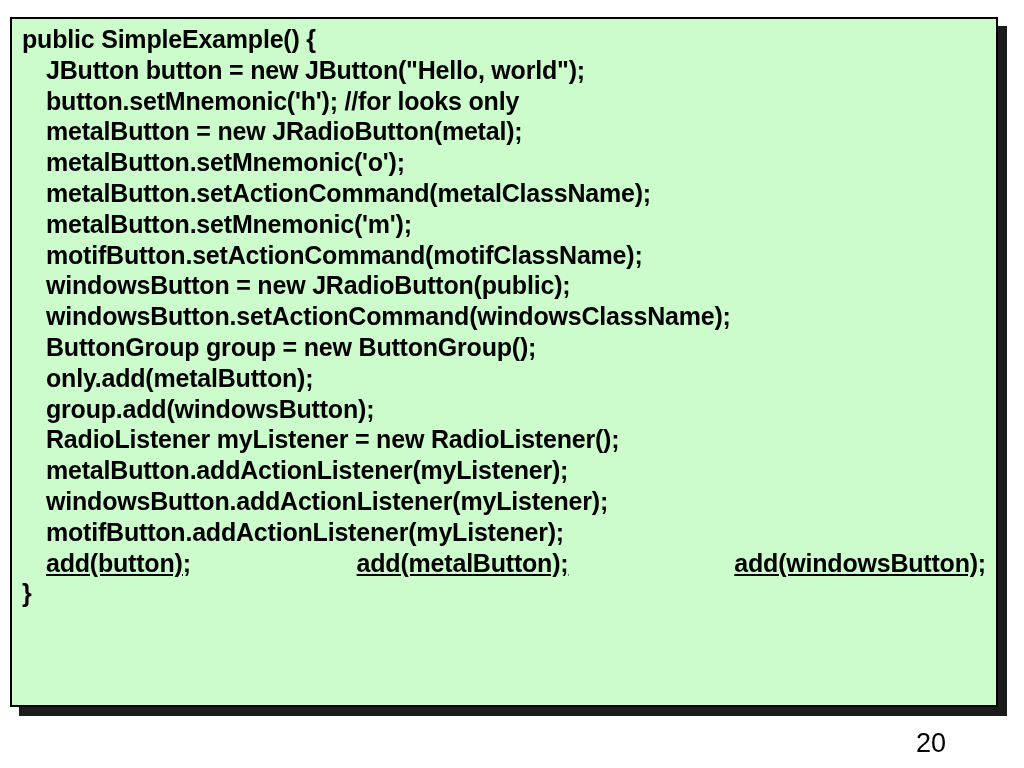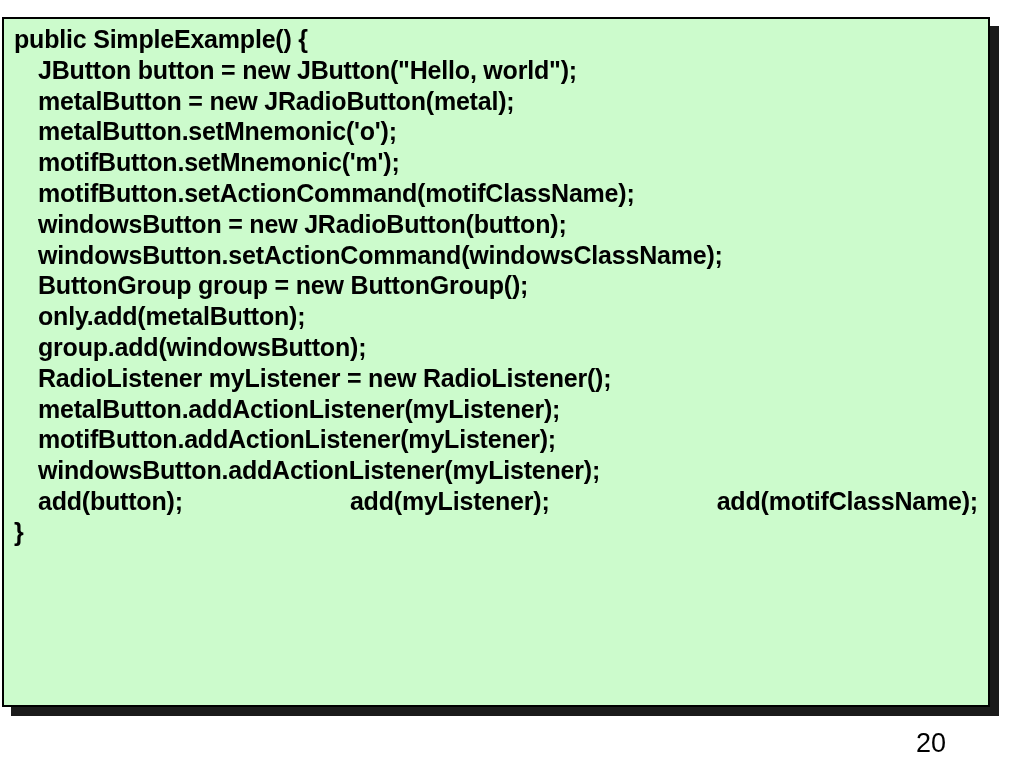--- a/index.html
+++ b/index.html
@@ -13,21 +13,21 @@
   }
   .slide {
     position: absolute;
     left: 0; top: 0;
     width: 1024px;
     height: 768px;
     background: #ffffff;
   }
   .code-box {
     position: absolute;
-    left: 2px;
+    left: 10px;
     top: 17px;
     width: 988px;
     height: 690px;
     box-sizing: border-box;
     border: 2px solid #000000;
     padding: 5px 10px 0 10px;
     overflow: hidden;
   }
   .code-line {
     font-weight: bold;
@@ -37,55 +37,58 @@
     letter-spacing: -0.2px;
     color: inherit;
   }
   .code-line.indent {
     padding-left: 24px;
   }
   .code-line.justified {
     display: flex;
     justify-content: space-between;
     white-space: nowrap;
+    text-decoration: underline;
   }
   .page-number {
     position: absolute;
     left: 916px;
     top: 728px;
     width: 60px;
     text-align: left;
     font-size: 27px;
     line-height: 30px;
     color: #000000;
   }
 </style>
 </head>
 <body>
 
 <div class="slide" style="background: rgb(255, 255, 255);">
   <div class="code-box" id="codeBox" style="background: rgb(204, 251, 204); border-color: rgb(0, 0, 0); color: rgb(0, 0, 0); box-shadow: rgb(27, 27, 27) 9px 9px 0px 0px;">
     <div id="codeLines">
         <div class="code-line">public SimpleExample() {</div>
         <div class="code-line indent">JButton button = new JButton("Hello, world");</div>
+        <div class="code-line indent">button.setMnemonic('h'); //for looks only</div>
         <div class="code-line indent">metalButton = new JRadioButton(metal);</div>
         <div class="code-line indent">metalButton.setMnemonic('o');</div>
-        <div class="code-line indent">motifButton.setMnemonic('m');</div>
+        <div class="code-line indent">metalButton.setActionCommand(metalClassName);</div>
+        <div class="code-line indent">metalButton.setMnemonic('m');</div>
         <div class="code-line indent">motifButton.setActionCommand(motifClassName);</div>
-        <div class="code-line indent">windowsButton = new JRadioButton(button);</div>
+        <div class="code-line indent">windowsButton = new JRadioButton(public);</div>
         <div class="code-line indent">windowsButton.setActionCommand(windowsClassName);</div>
         <div class="code-line indent">ButtonGroup group = new ButtonGroup();</div>
         <div class="code-line indent">only.add(metalButton);</div>
         <div class="code-line indent">group.add(windowsButton);</div>
         <div class="code-line indent">RadioListener myListener = new RadioListener();</div>
         <div class="code-line indent">metalButton.addActionListener(myListener);</div>
+        <div class="code-line indent">windowsButton.addActionListener(myListener);</div>
         <div class="code-line indent">motifButton.addActionListener(myListener);</div>
-        <div class="code-line indent">windowsButton.addActionListener(myListener);</div>
         <div class="code-line indent justified">
           <span>add(button);</span>
-          <span>add(myListener);</span>
-          <span>add(motifClassName);</span>
+          <span>add(metalButton);</span>
+          <span>add(windowsButton);</span>
         </div>
         <div class="code-line">}</div>
       </div>
   </div>
   <div class="page-number">20</div>
 </div>
 
 </body></html>

